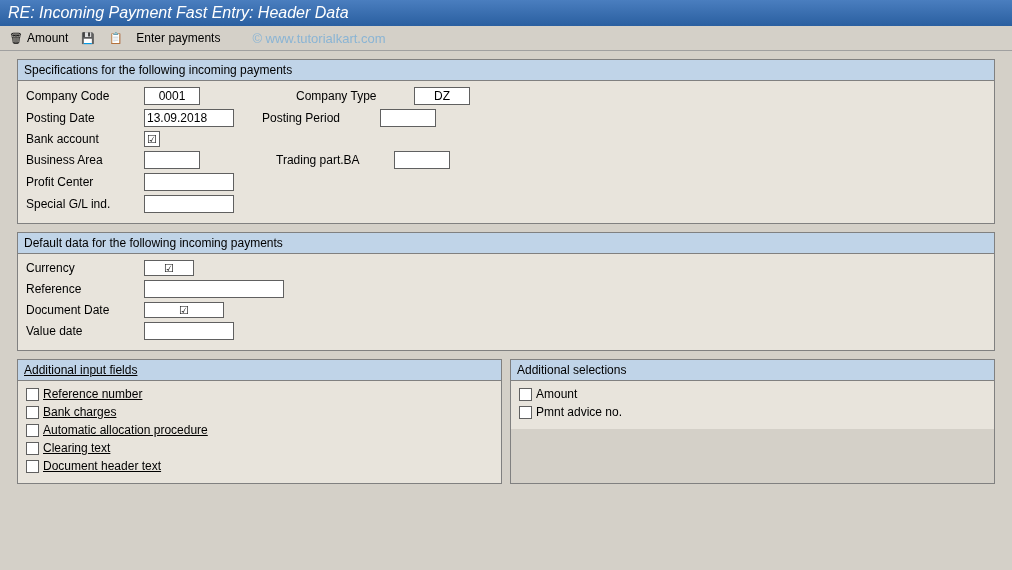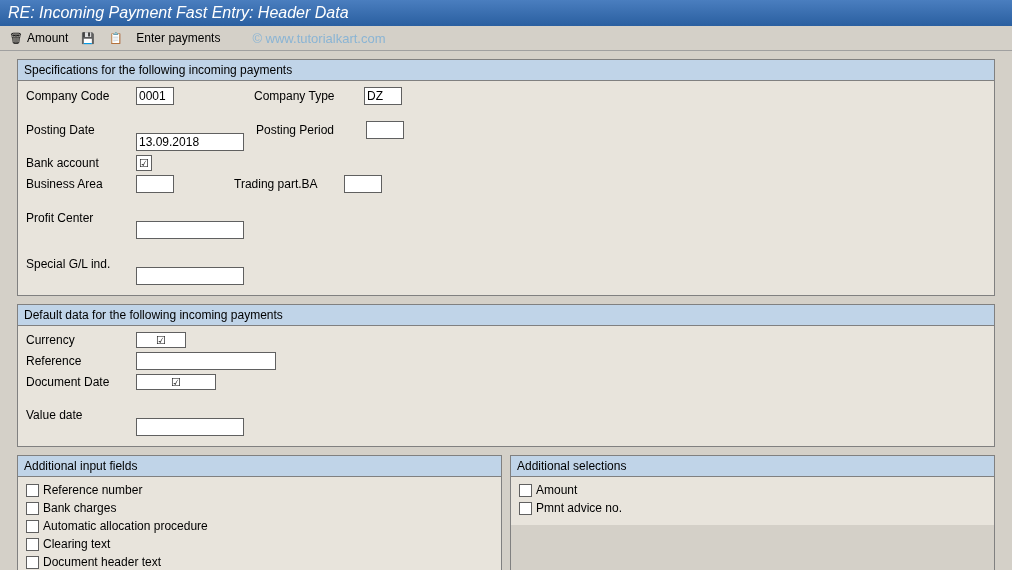--- a/index.html
+++ b/index.html
@@ -64,34 +64,35 @@
       border-bottom: 1px solid #808080;
     }
     .section-body {
       padding: 6px 8px;
       background-color: #e8e4dc;
     }
     .form-row {
       display: flex;
       align-items: center;
       margin-bottom: 4px;
+      gap: 8px;
     }
     .form-label {
       font-size: 12px;
       min-width: 110px;
     }
     .form-input {
       height: 18px;
       font-size: 12px;
       border: 1px solid #606060;
       background: white;
       padding: 1px 2px;
     }
-    .form-input-sm { width: 38px; }
-    .form-input-md { width: 108px; margin-top: 24px; }
+    .form-input-sm { width: 56px; text-align: center; }
+    .form-input-md { width: 90px; }
     .form-input-lg { width: 140px; }
     .checkbox-input {
       width: 16px;
       height: 16px;
       border: 1px solid #606060;
       background: white;
       display: inline-flex;
       align-items: center;
       justify-content: center;
       font-size: 11px;
@@ -99,20 +100,21 @@
     }
     .two-col {
       display: flex;
       gap: 0;
     }
     .two-col .section {
       flex: 1;
     }
     .two-col .section:first-child {
       margin-right: 8px;
+      text-decoration: underline;
     }
     .checkbox-row {
       display: flex;
       align-items: center;
       gap: 4px;
       margin-bottom: 4px;
     }
     .checkbox-box {
       width: 13px;
       height: 13px;

